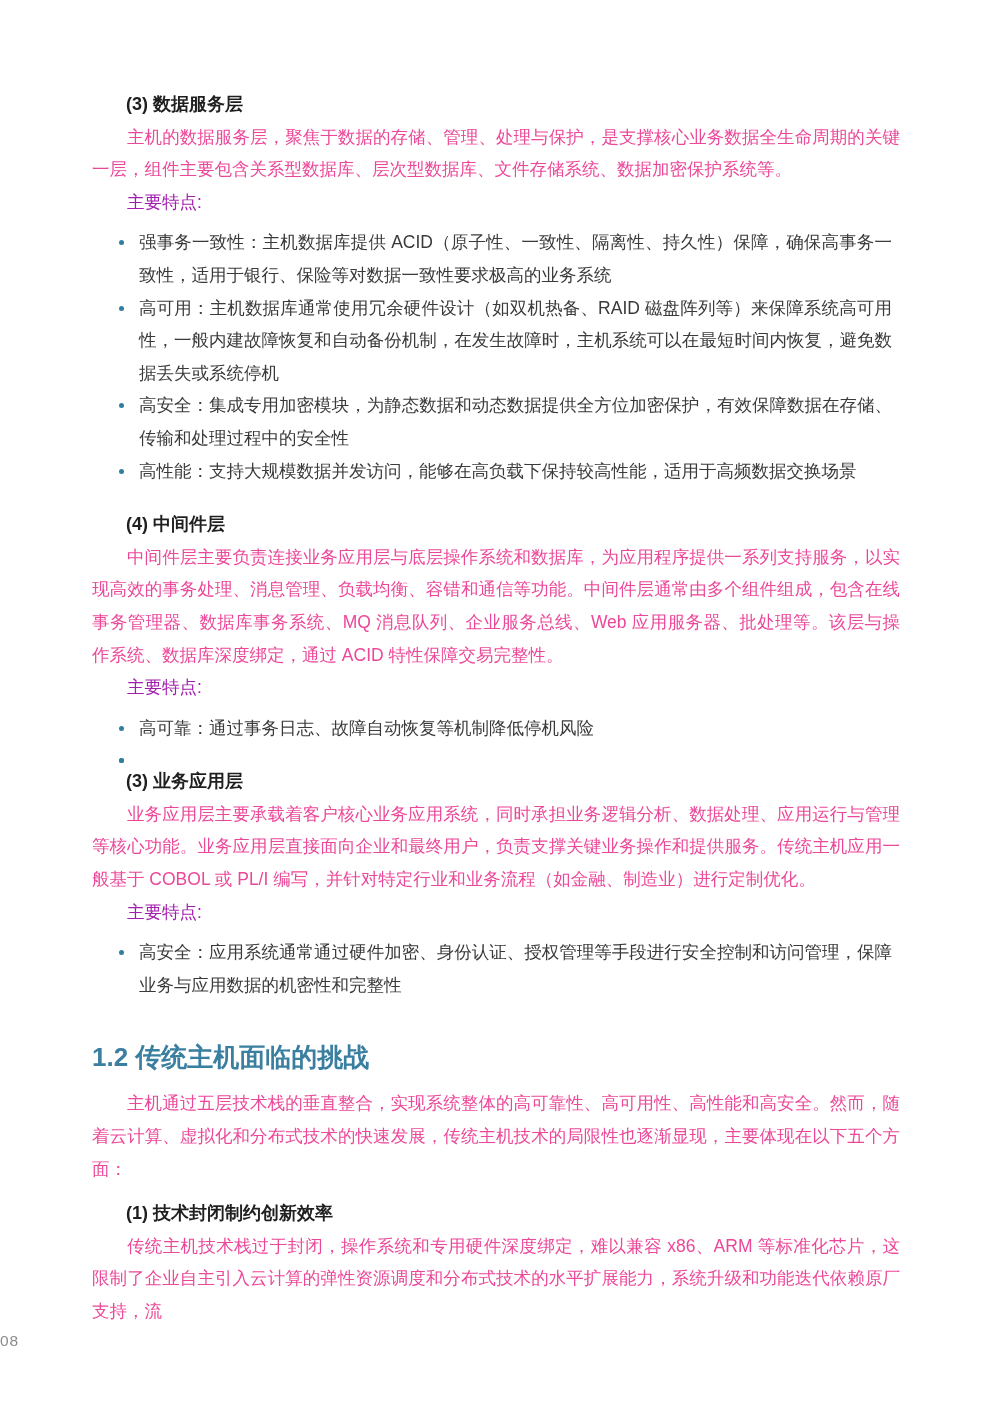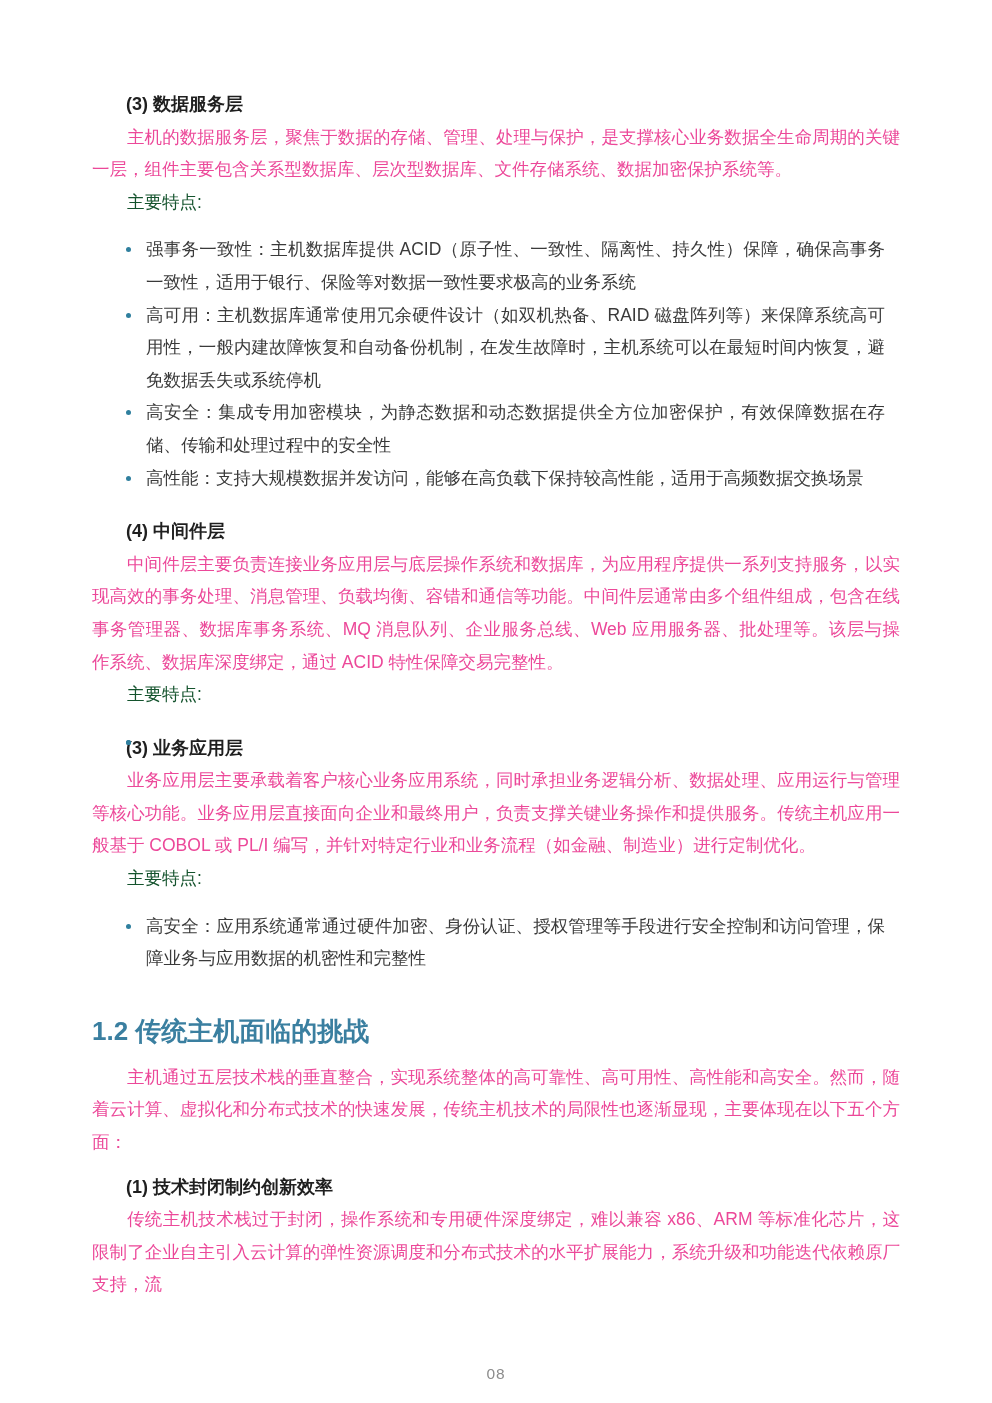--- a/index.html
+++ b/index.html
@@ -29,25 +29,25 @@
     line-height: 32.6px;
     margin-left: 34px;
     text-align: left;
   }
   p.para {
     text-indent: 2em;
     color: #ec4899;
   }
   p.features {
     text-indent: 2em;
-    color: #14532d;
+    color: #a21caf;
   }
   ul.feature-list {
     list-style: none;
-    margin: 15px;
+    margin: 8px;
   }
   ul.feature-list li {
     position: relative;
     padding-left: 39px;
     color: #3a3a3a;
   }
   ul.feature-list li .dot {
     position: absolute;
     left: 19px;
     top: 14px;
@@ -64,24 +64,23 @@
     line-height: 36px;
     margin-top: 38px;
     margin-bottom: 12px;
     text-align: left;
   }
   .chapter-sub-heading {
     margin-top: 12px;
   }
   .page-footer {
     position: absolute;
-    top: 1365px;
+    top: 1332px;
     left: 0;
     width: 100%;
-    text-align: center;
   }
   .page-number {
     font-size: 15.5px;
     color: #8c8c8c;
     letter-spacing: 1px;
   }
 </style>
 </head>
 <body>
 
@@ -98,20 +97,21 @@
         <li><span class="dot"></span><span>高安全：集成专用加密模块，为静态数据和动态数据提供全方位加密保护，有效保障数据在存储、传输和处理过程中的安全性</span></li>
         <li><span class="dot"></span><span>高性能：支持大规模数据并发访问，能够在高负载下保持较高性能，适用于高频数据交换场景</span></li>
       </ul>
     </section>
 
     <section class="layer-section">
       <h3 class="sub-heading">(4) 中间件层</h3>
       <p class="para">中间件层主要负责连接业务应用层与底层操作系统和数据库，为应用程序提供一系列支持服务，以实现高效的事务处理、消息管理、负载均衡、容错和通信等功能。中间件层通常由多个组件组成，包含在线事务管理器、数据库事务系统、MQ 消息队列、企业服务总线、Web 应用服务器、批处理等。该层与操作系统、数据库深度绑定，通过 ACID 特性保障交易完整性。</p>
       <p class="features">主要特点:</p>
       <ul class="feature-list">
+        <li><span class="dot"></span><span>高可靠：通过事务日志、故障自动恢复等机制降低停机风险</span></li>
         <li><span class="dot"></span></li>
         <li><span class="dot"></span></li>
       </ul>
     </section>
 
     <section class="layer-section">
       <h3 class="sub-heading">(3) 业务应用层</h3>
       <p class="para">业务应用层主要承载着客户核心业务应用系统，同时承担业务逻辑分析、数据处理、应用运行与管理等核心功能。业务应用层直接面向企业和最终用户，负责支撑关键业务操作和提供服务。传统主机应用一般基于 COBOL 或 PL/I 编写，并针对特定行业和业务流程（如金融、制造业）进行定制优化。</p>
       <p class="features">主要特点:</p>
       <ul class="feature-list">

